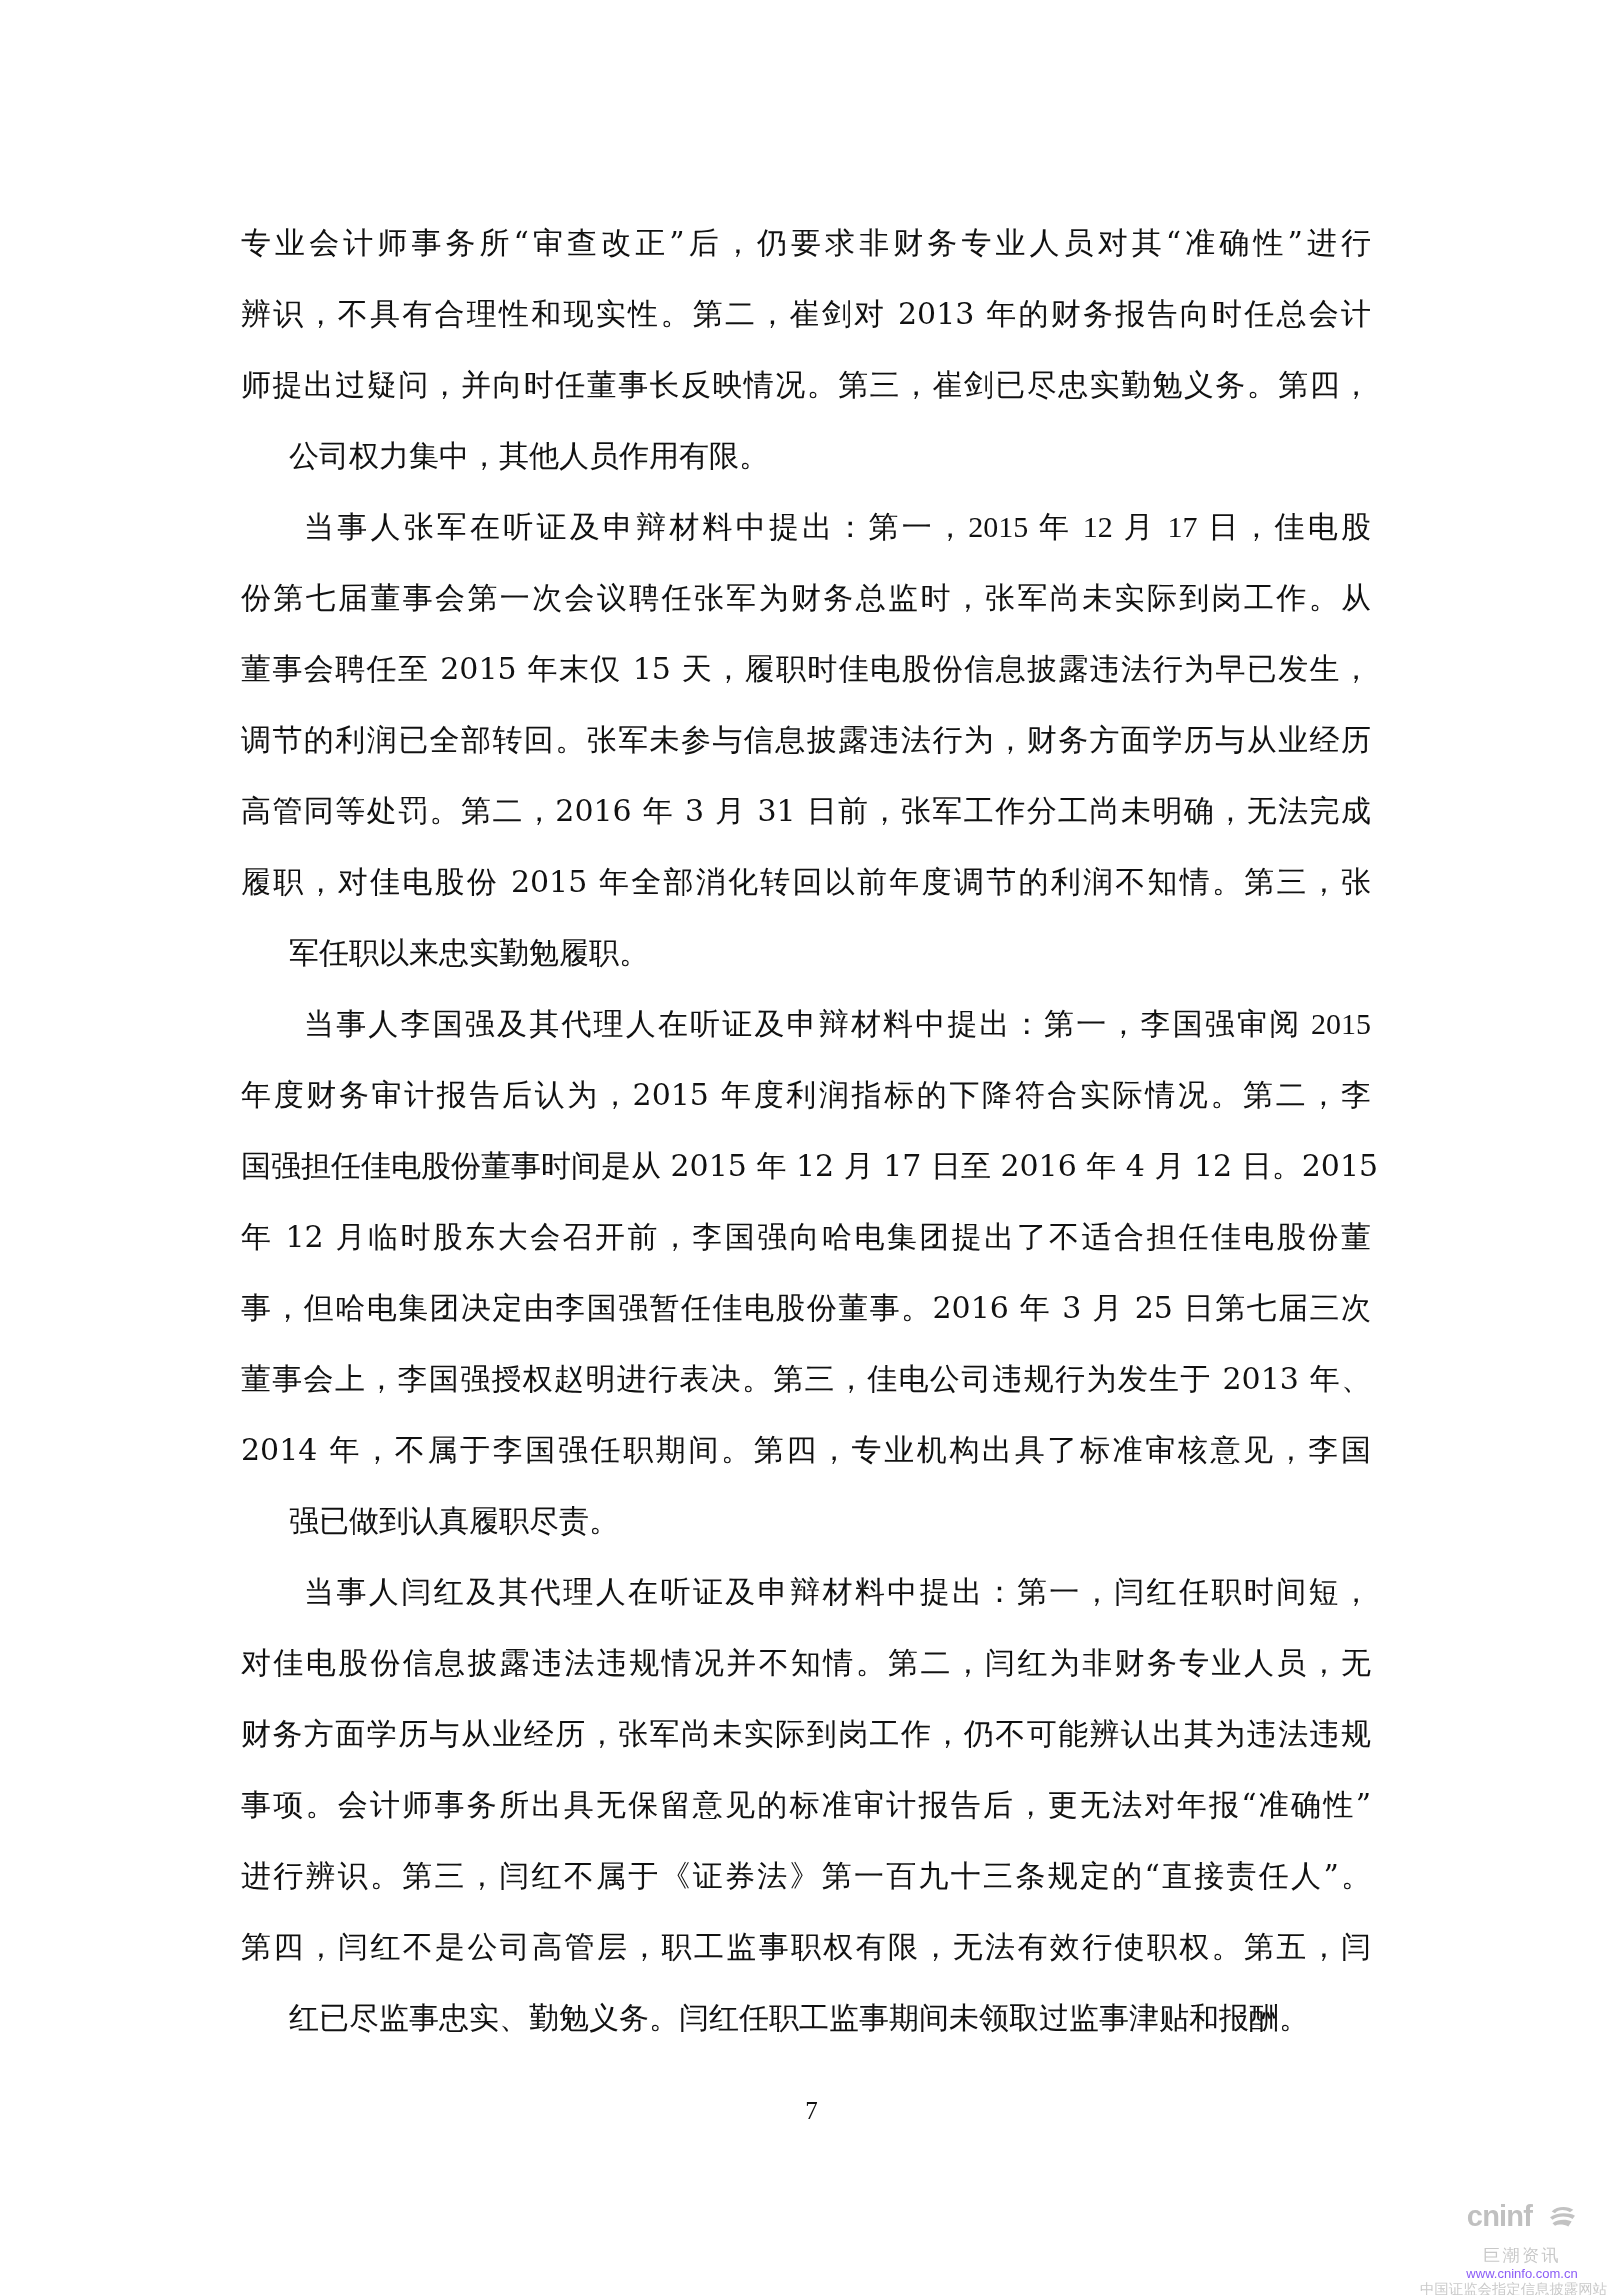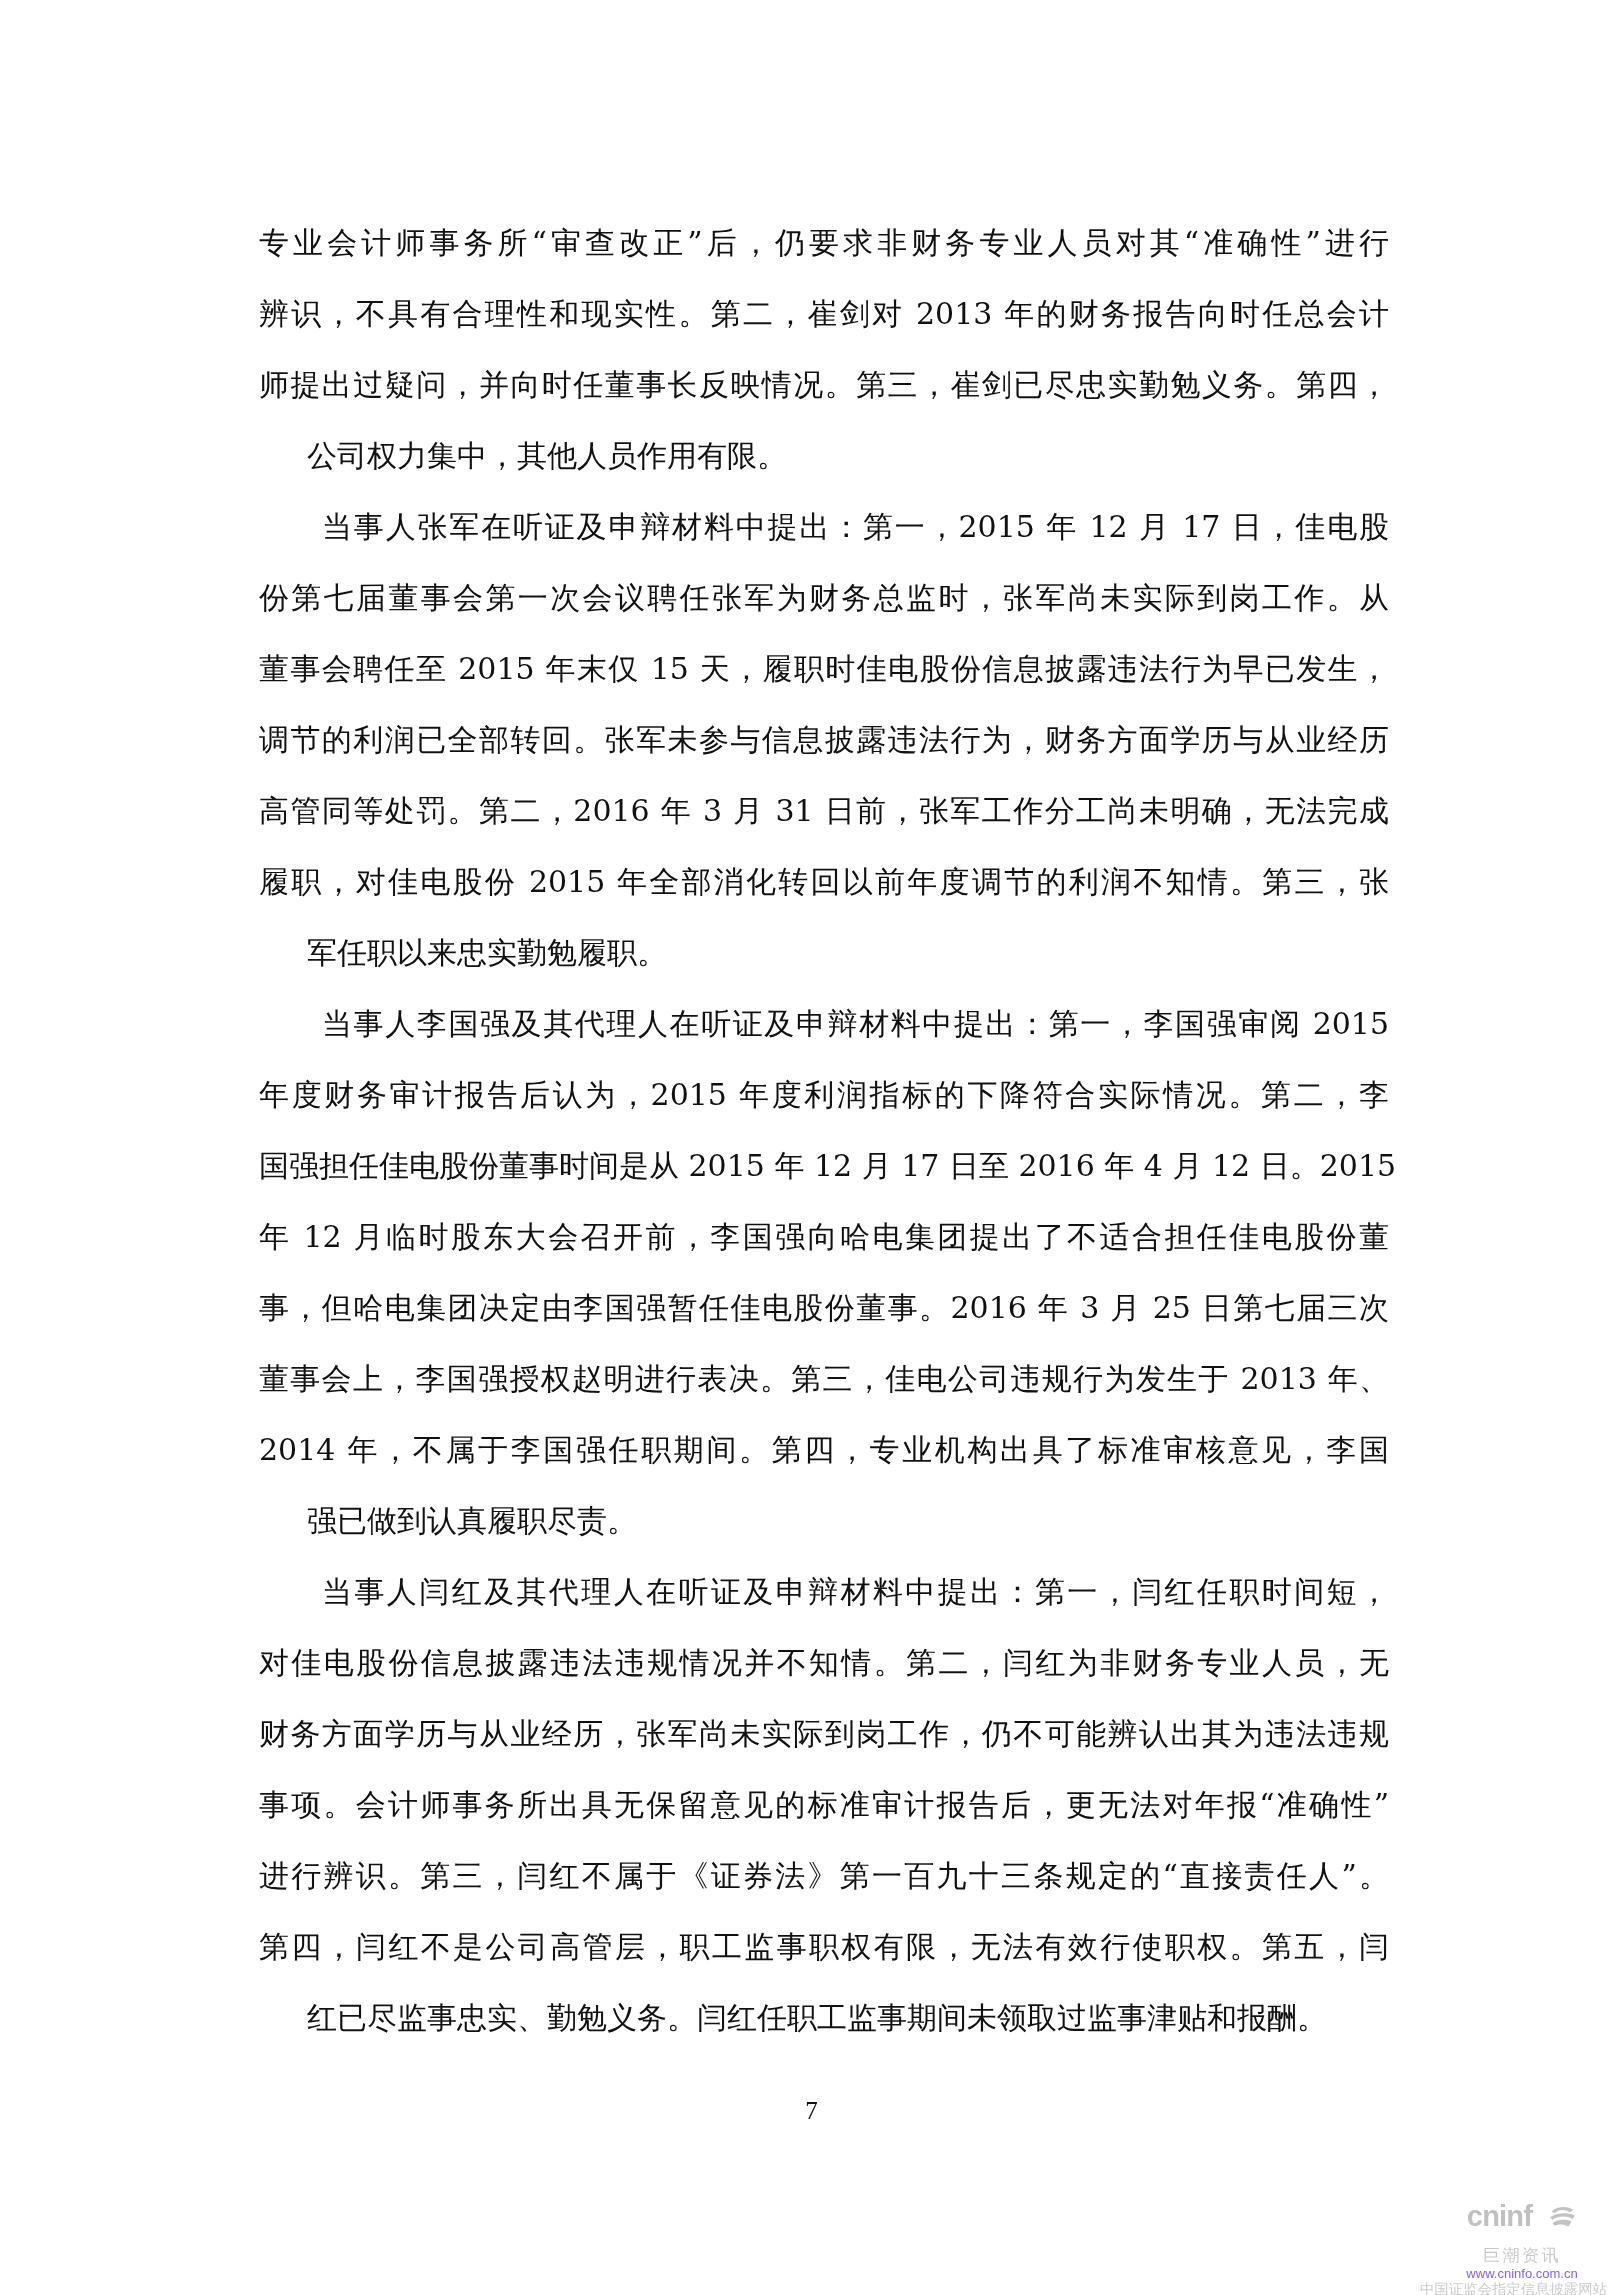--- a/index.html
+++ b/index.html
@@ -18,41 +18,42 @@
     .page {
       position: absolute;
       left: 0;
       top: 0;
       width: 1623px;
       height: 2295px;
       background: #ffffff;
     }
     .body-text {
       position: absolute;
-      left: 259px;
+      left: 241px;
       top: 207px;
       width: 1130px;
     }
     .line {
       display: block;
       height: 71px;
       line-height: 71px;
       font-size: 30px;
       text-align: justify;
       text-align-last: justify;
       white-space: nowrap;
       overflow: visible;
       letter-spacing: 0;
     }
     .line.last {
       text-align-last: left;
       margin-left: 48px;
     }
     .line.indent {
       padding-left: 63px;
+      font-family: Liberation Serif, serif;
     }
     .page-number {
       position: absolute;
       left: 0;
       width: 1623px;
       top: 2097px;
       text-align: center;
       font-size: 25px;
       font-family: "Liberation Serif", "DejaVu Serif", serif;
       color: #111111;

